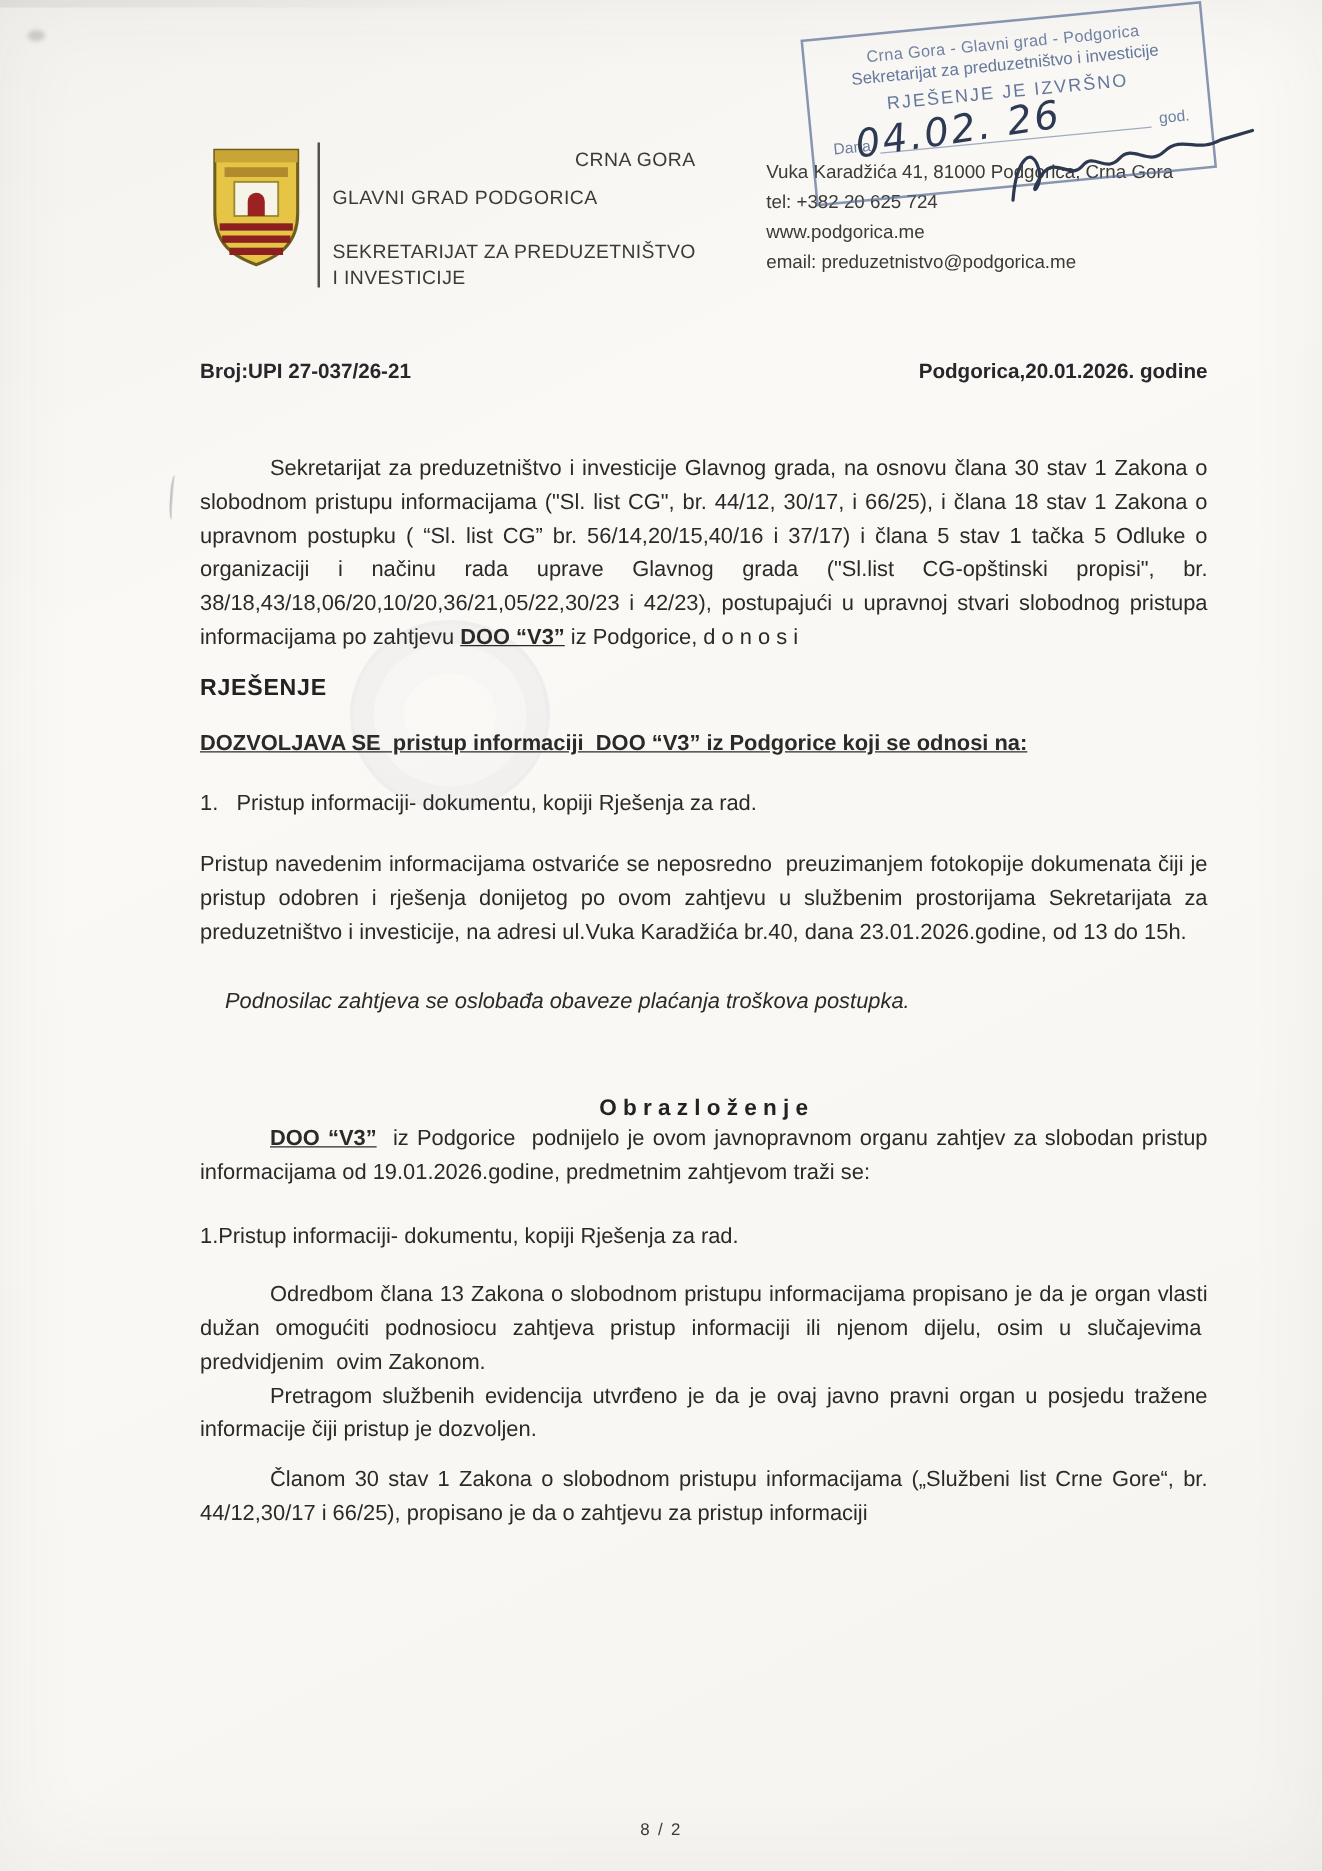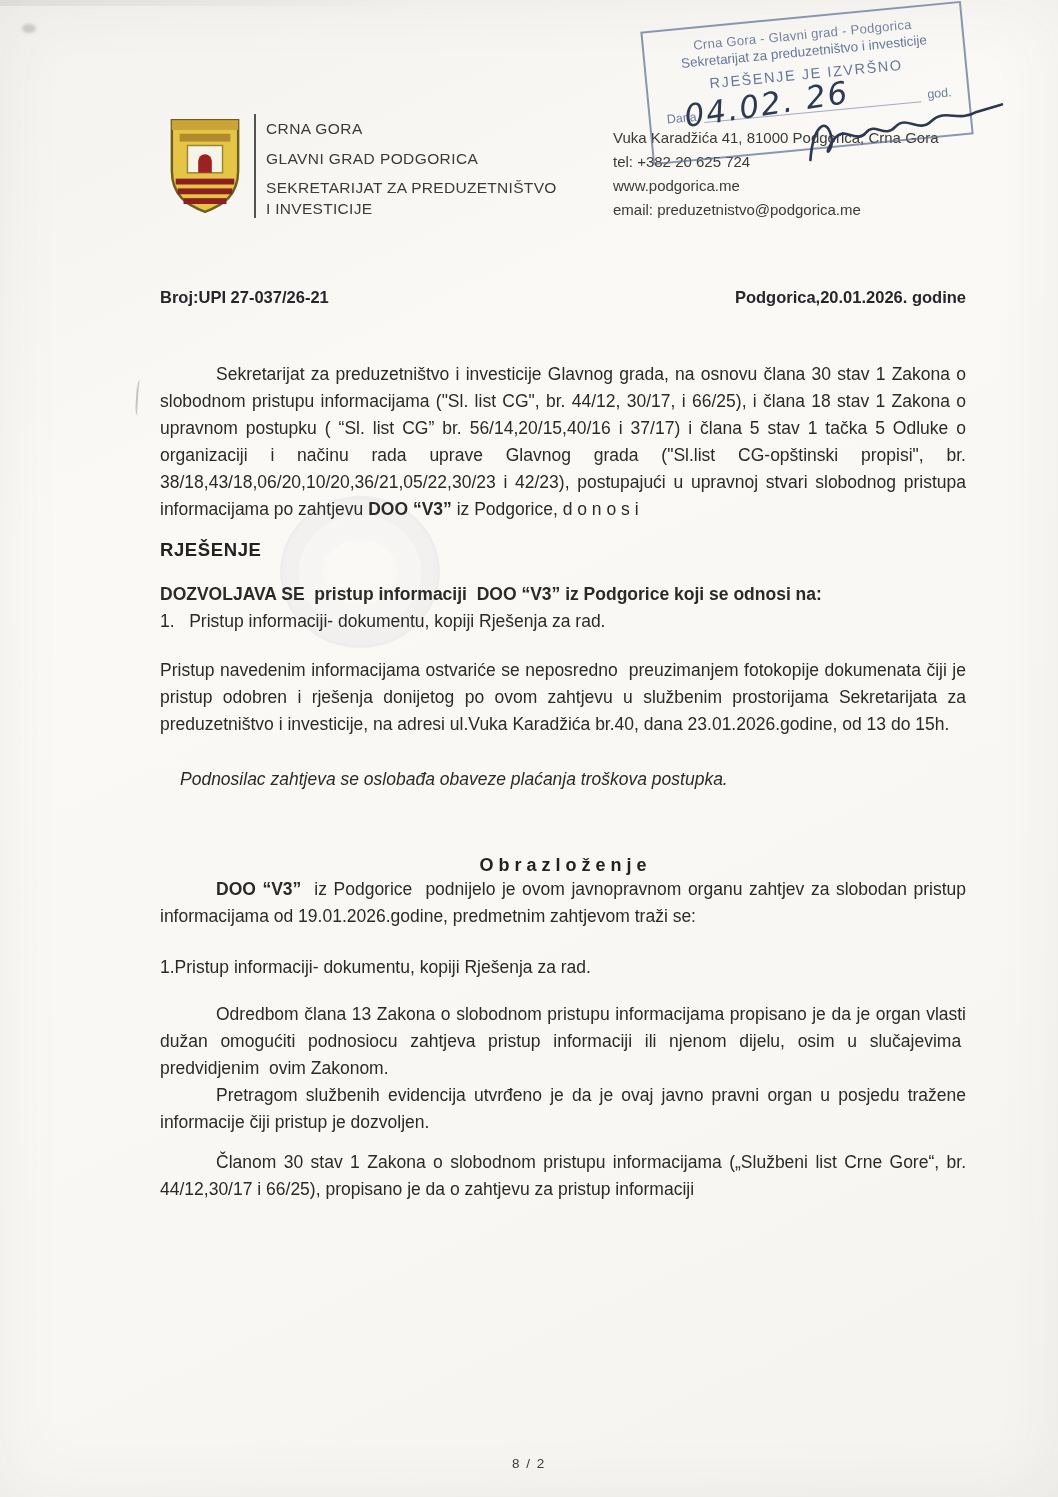--- a/index.html
+++ b/index.html
@@ -53,53 +53,53 @@
     font-size:31px; letter-spacing:2px; color:#2e3a54;
     transform:rotate(-3deg); white-space:nowrap;
   }
   .stamp .signature { position:absolute; right:-42px; bottom:-36px; width:215px; height:82px; }
 
   
   .letterhead { position:absolute; left:166px; top:112px; display:flex; align-items:stretch; }
   .coa { width:80px; padding-top:2px; }
   .lh-divider { width:2px; background:#55534f; margin:2px 10px 2px 8px; }
   .org { padding-top:8px; color:#3b3a37; }
-  .org .o1 { font-size:15.5px; letter-spacing:.4px; }
+  .org .o1 { font-size:15.5px; letter-spacing:.4px;text-align:right; }
   .org .o2 { font-size:15.5px; letter-spacing:.4px; margin-top:12px; }
-  .org .o3 { font-size:15.5px; letter-spacing:.3px; margin-top:11px; }
+  .org .o3 { font-size:15.5px; letter-spacing:.3px; margin-top:25px; }
   .org .o4 { font-size:15.5px; letter-spacing:.3px; margin-top:3px; }
 
   .address { position:absolute; left:613px; top:126px; font-size:15px; color:#3b3a37; line-height:24px; }
 
   
   .content { position:absolute; left:160px; top:288px; width:806px; }
   .meta-row { display:flex; justify-content:space-between; align-items:baseline;
     font-weight:bold; font-size:16.5px; color:#27262a; margin-bottom:54px; }
 
   .para { font-size:17.5px; line-height:27px; color:#2b2a28; }
   .just { text-align:justify; }
   .fl-indent { text-indent:56px; }
 
   .p-intro     { margin-bottom:16px; }
   .h-rjesenje  { text-align:left; font-size:18.5px; font-weight:bold; letter-spacing:.6px;
                  color:#222; margin-bottom:20px; }
-  .p-dozv      { font-weight:bold; }
+  .p-dozv      { font-weight:bold; margin-bottom:21px; }
   .p-item1     { margin-bottom:22px; }
   .p-pristup   { margin-bottom:28px; }
   .p-podnos    { padding-left:20px; margin-bottom:62px;font-style:italic; }
   .h-obraz     { text-align:center; font-size:18px; font-weight:bold; color:#222; }
   .p-obraz     { margin-bottom:24px; }
   .p-item1b    { margin-bottom:20px; }
   .p-odredbom  { margin-bottom:0; }
   .p-pretragom { margin-bottom:13px; }
 
   .footer { position:absolute; left:0; right:0; bottom:26px; text-align:center;
     font-size:13.5px; letter-spacing:1.5px; color:#3c3b39; }
 
-  b, .seg-b { font-weight:bold; }
+  b, .seg-b { font-weight:bold;text-decoration:underline; }
 </style>
 </head>
 <body>
 
 <div class="page">
 
   <div class="edge-top"></div>
   <div class="smudge-tl"></div>
   <div class="mark-left"></div>
   <div class="ghost-stamp"></div>

